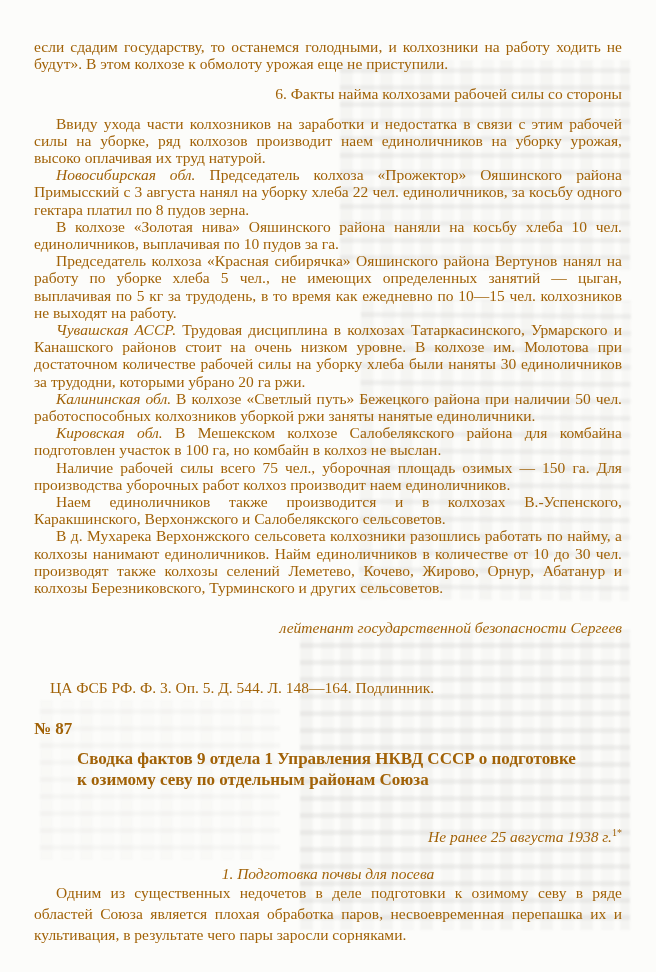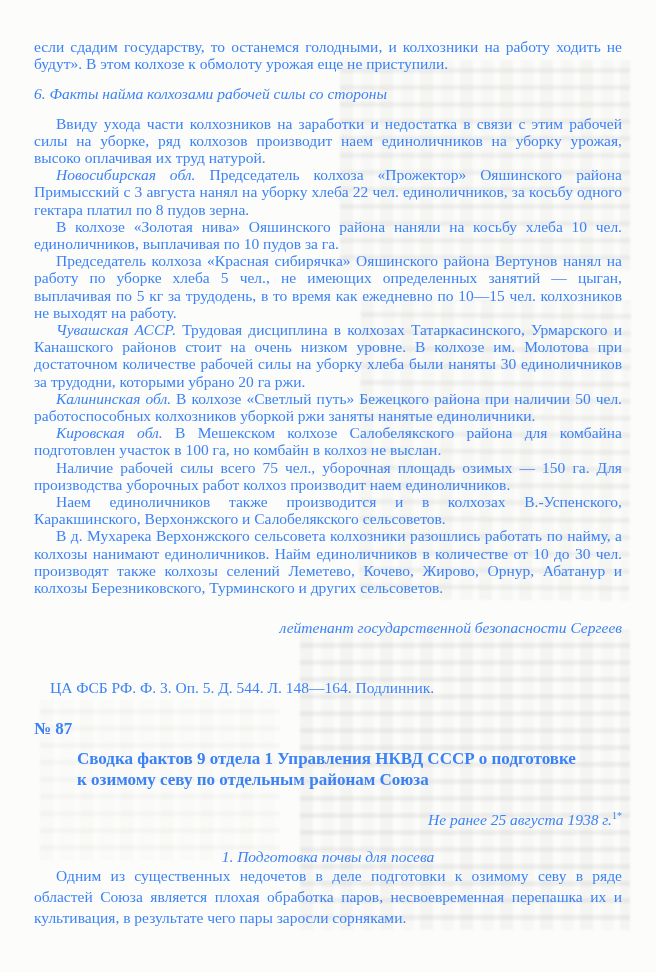--- a/index.html
+++ b/index.html
@@ -2,34 +2,33 @@
 <html lang="ru"><head>
 <meta charset="utf-8">
 <style>
   html, body { margin: 0; padding: 0; background: #e8e8e6; }
   .page {
     position: relative;
     width: 656px;
     height: 972px;
     margin: 0 auto;
     background: #fcfcfa;
-    color: #3b82f6;
+    color: #a16207;
     font-family: "Liberation Serif", "DejaVu Serif", serif;
     font-size: 15.5px;
     line-height: 17.2px;
     overflow: hidden;
     box-sizing: border-box;
     padding: 38px 34px 0 34px;
   }
   .content { position: relative; z-index: 2; }
   p { margin: 0; text-align: justify; }
   .tail { text-indent: 0; margin-bottom: 13px; }
   .sec-heading {
-    text-align: left;
-    font-style: italic;
+    text-align: right;
     margin: 0 0 12px 0;
   }
   .body-para { text-indent: 22px; }
   .lead-in { font-style: italic; }
   .signature {
     margin-top: 22px;
     text-align: right;
     font-style: italic;
     line-height: 20px;
   }
@@ -48,21 +47,21 @@
   .doc-title {
     margin-top: 11px;
     font-weight: bold;
     font-size: 17px;
     line-height: 21px;
     text-align: left;
     text-indent: 0;
     margin-left: 43px;
   }
   .date-line {
-    margin-top: 21px;
+    margin-top: 38px;
     text-align: right;
     font-style: italic;
   }
   .date-line sup { font-size: 10px; font-style: normal; line-height: 0; }
   .section1-heading {
     margin-top: 20px;
     text-align: center;
     font-style: italic;
   }
   .opening-para { text-indent: 22px; line-height: 21px; }

